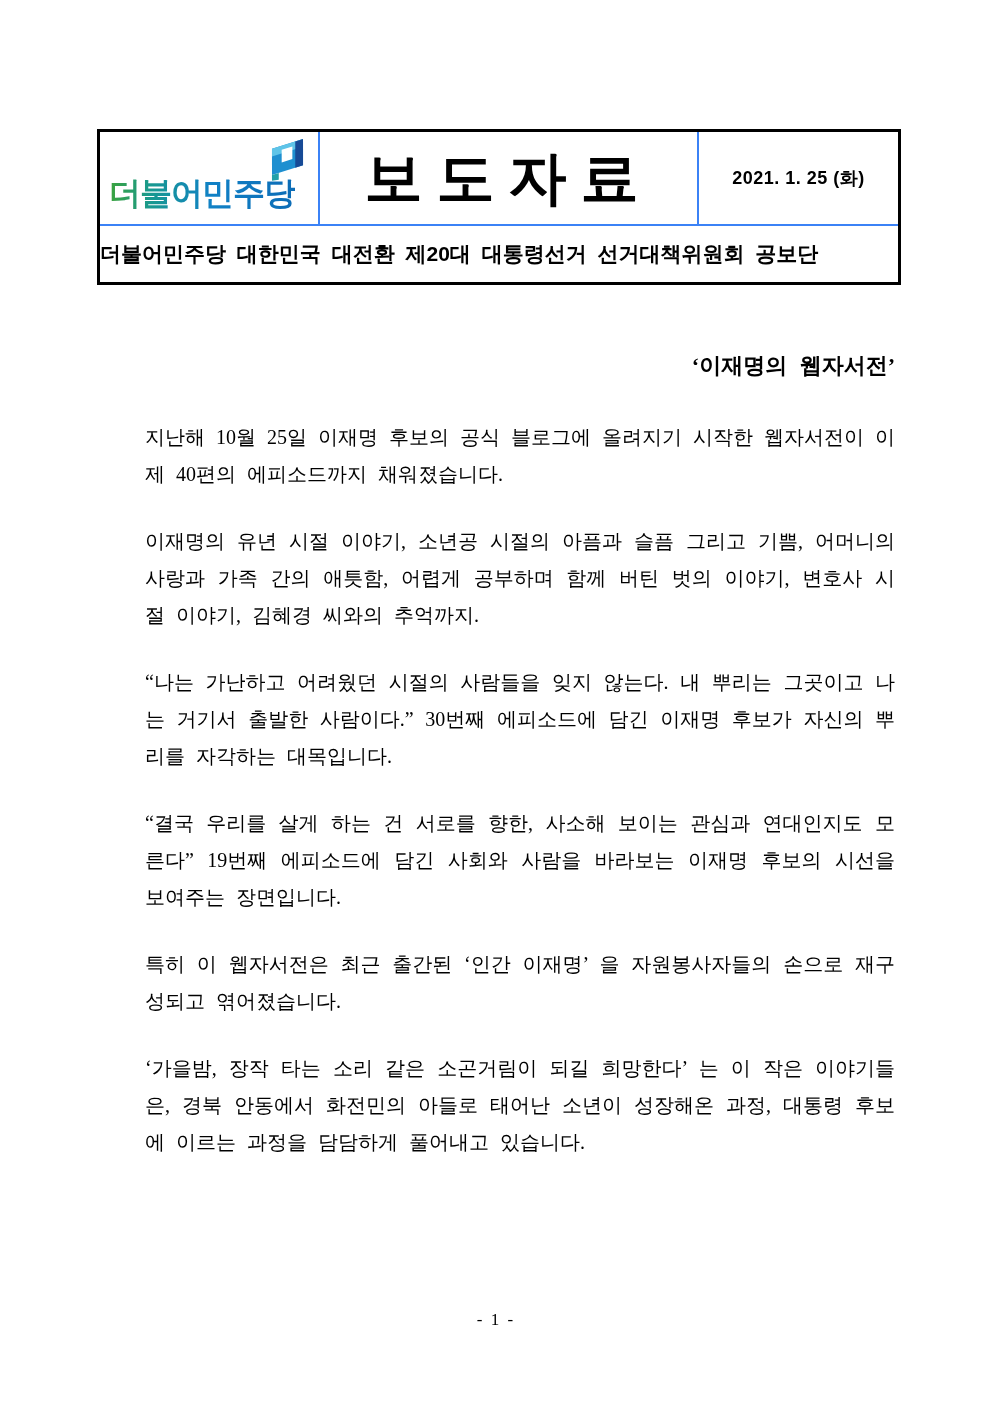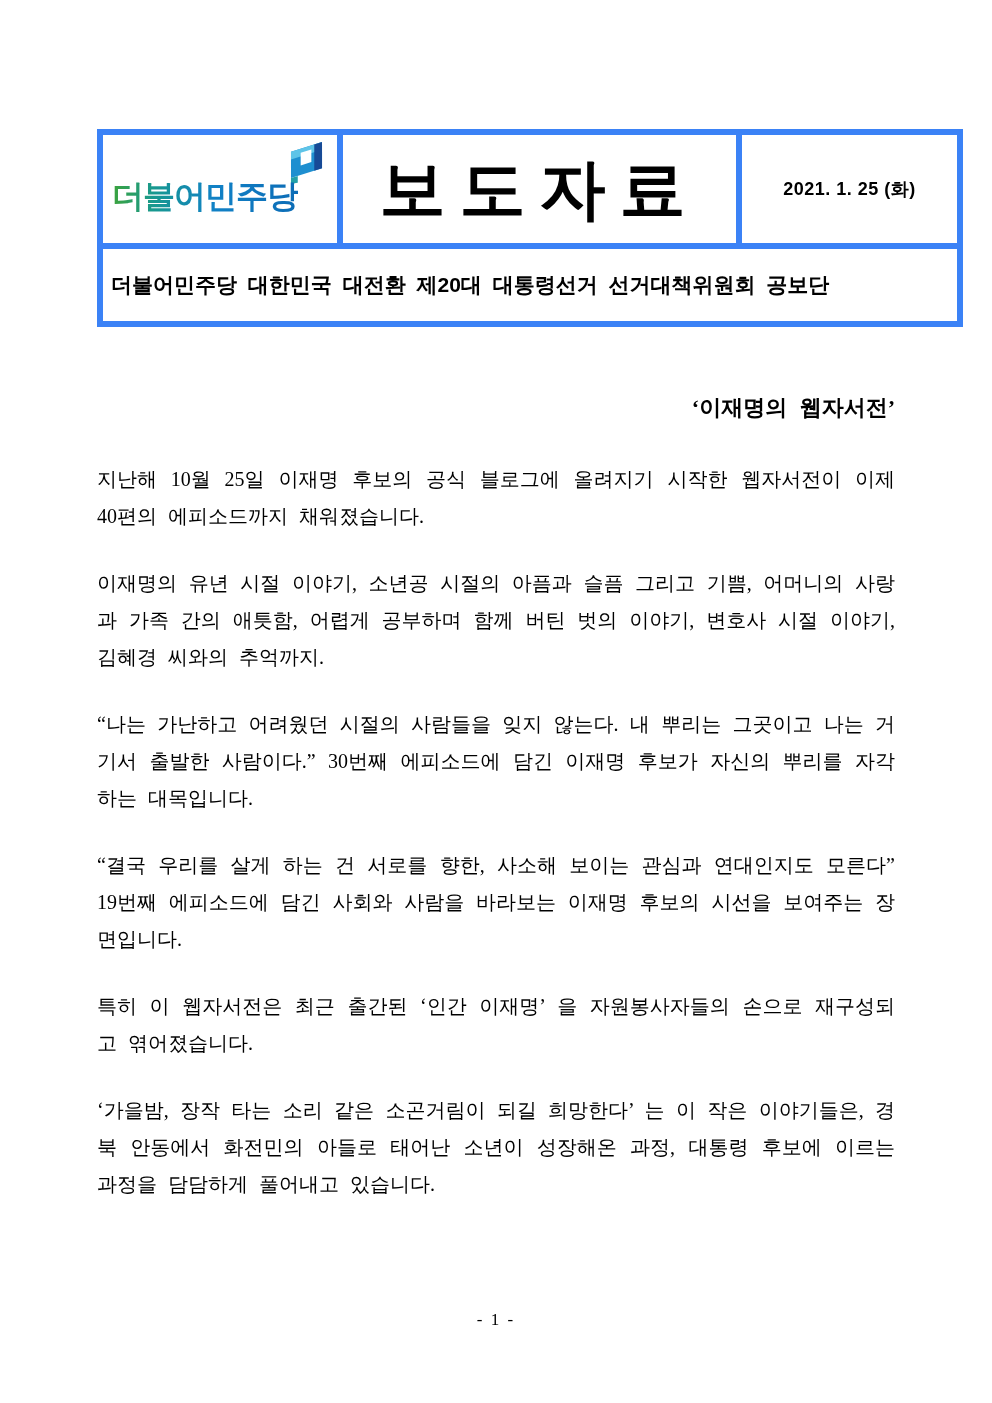--- a/index.html
+++ b/index.html
@@ -20,22 +20,22 @@
   }
 
   
   table.header-table {
     width: 798px;
     border-collapse: collapse;
     border: 3px solid #000;
     table-layout: fixed;
   }
   table.header-table td {
-    border: 6px solid #3b82f6;
-    padding: 8px;
+    border: 2px solid #3b82f6;
+    padding: 0;
     vertical-align: middle;
   }
   td.logo-cell { width: 218px; height: 92px; position: relative; }
   td.press-title-cell { width: 377px; height: 92px; text-align: center; }
   td.date-cell { width: 199px; height: 92px; text-align: center; }
   td.subtitle-cell { height: 56px; text-align: left; }
 
   .logo-wordmark {
     position: absolute;
     left: 9px;
@@ -51,21 +51,21 @@
     color: transparent;
   }
   .logo-flag {
     position: absolute;
     right: 14px;
     top: 5px;
   }
   .press-title {
     font-family: "Liberation Sans", sans-serif;
     font-weight: 900;
-    font-size: 66px;
+    font-size: 58px;
     letter-spacing: 14px;
     text-indent: 14px;
     line-height: 1;
   }
   .press-date {
     font-family: "Liberation Sans", sans-serif;
     font-weight: 700;
     font-size: 18px;
     letter-spacing: 0.5px;
     margin-top: 40px;
@@ -86,21 +86,21 @@
     line-height: 37px;
     word-spacing: 7px;
   }
   .doc-title-line2 {
     text-align: center;
     font-weight: 700;
     font-size: 24px;
     line-height: 37px;
     word-spacing: 9px;
   }
-  .body-text { margin-top: 35px; }
+  .body-text { margin-top: 35px; margin-left: 48px; }
   .body-text p {
     margin: 30px 0 0 0;
     font-size: 20px;
     line-height: 37px;
     text-align: justify;
     text-align-last: left;
     word-spacing: 6px;
   }
   .body-text p.first { margin-top: 0; }
 

